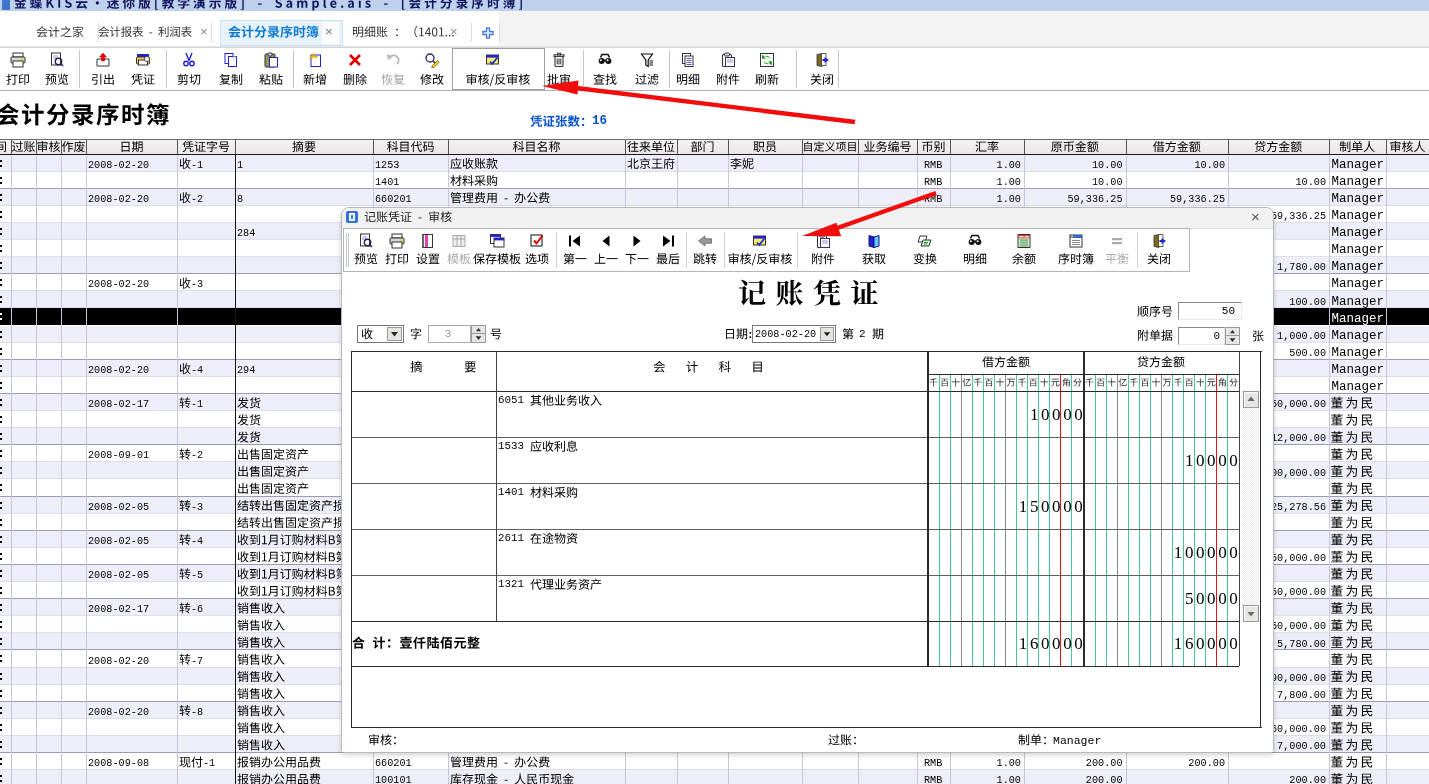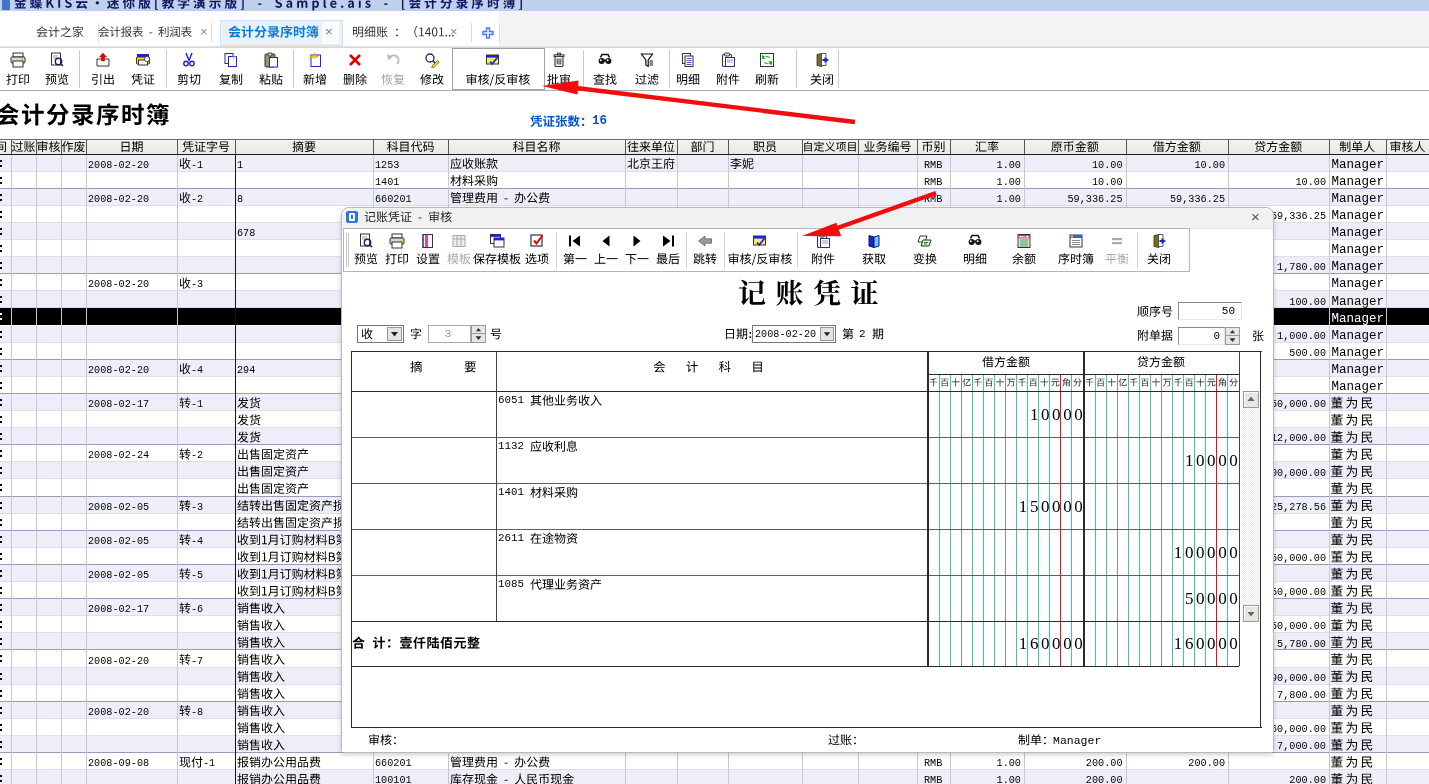--- a/index.html
+++ b/index.html
@@ -347,21 +347,21 @@
 <div class="a mono" style="top:190.9px;font-size:10.2px;color:#000;left:721px;width:300px;text-align:right">1.00</div>
 <div class="a mono" style="top:190.9px;font-size:10.2px;color:#000;left:822.5px;width:300px;text-align:right">59,336.25</div>
 <div class="a mono" style="top:190.9px;font-size:10.2px;color:#000;left:925px;width:300px;text-align:right">59,336.25</div>
 <div class="a mono" style="top:190.9px;font-size:12.5px;color:#000;left:1331.5px">Manager</div>
 <div class="a mono" style="top:208px;font-size:10.2px;color:#000;left:375px">100101</div>
 <div class="a mono" style="top:208px;font-size:10.2px;color:#000;left:924px">RMB</div>
 <div class="a mono" style="top:208px;font-size:10.2px;color:#000;left:721px;width:300px;text-align:right">1.00</div>
 <div class="a mono" style="top:208px;font-size:10.2px;color:#000;left:822.5px;width:300px;text-align:right">59,336.25</div>
 <div class="a mono" style="top:208px;font-size:10.2px;color:#000;left:1026px;width:300px;text-align:right">59,336.25</div>
 <div class="a mono" style="top:208px;font-size:12.5px;color:#000;left:1331.5px">Manager</div>
-<div class="a mono" style="top:225.1px;font-size:10.2px;color:#000;left:237px">678</div>
+<div class="a mono" style="top:225.1px;font-size:10.2px;color:#000;left:237px">284</div>
 <div class="a mono" style="top:225.1px;font-size:12.5px;color:#000;left:1331.5px">Manager</div>
 <div class="a mono" style="top:242.2px;font-size:12.5px;color:#000;left:1331.5px">Manager</div>
 <div class="a mono" style="top:259.3px;font-size:10.2px;color:#000;left:1026px;width:300px;text-align:right">1,780.00</div>
 <div class="a mono" style="top:259.3px;font-size:12.5px;color:#000;left:1331.5px">Manager</div>
 <div class="a mono" style="top:276.4px;font-size:10.2px;color:#000;left:88px">2008-02-20</div>
 <div class="a mono" style="top:276.4px;font-size:10.2px;color:#000;left:191px">-3</div>
 <div class="a mono" style="top:276.4px;font-size:12.5px;color:#000;left:1331.5px">Manager</div>
 <div class="a mono" style="top:293.5px;font-size:10.2px;color:#000;left:1026px;width:300px;text-align:right">100.00</div>
 <div class="a mono" style="top:293.5px;font-size:12.5px;color:#000;left:1331.5px">Manager</div>
 <div class="a mono" style="top:310.6px;font-size:12.5px;color:#fff;left:1331.5px">Manager</div>
@@ -371,21 +371,21 @@
 <div class="a mono" style="top:344.8px;font-size:12.5px;color:#000;left:1331.5px">Manager</div>
 <div class="a mono" style="top:361.9px;font-size:10.2px;color:#000;left:88px">2008-02-20</div>
 <div class="a mono" style="top:361.9px;font-size:10.2px;color:#000;left:191px">-4</div>
 <div class="a mono" style="top:361.9px;font-size:10.2px;color:#000;left:237px">294</div>
 <div class="a mono" style="top:361.9px;font-size:12.5px;color:#000;left:1331.5px">Manager</div>
 <div class="a mono" style="top:379px;font-size:12.5px;color:#000;left:1331.5px">Manager</div>
 <div class="a mono" style="top:396.1px;font-size:10.2px;color:#000;left:88px">2008-02-17</div>
 <div class="a mono" style="top:396.1px;font-size:10.2px;color:#000;left:191px">-1</div>
 <div class="a mono" style="top:396.1px;font-size:10.2px;color:#000;left:1026px;width:300px;text-align:right">50,000.00</div>
 <div class="a mono" style="top:430.3px;font-size:10.2px;color:#000;left:1026px;width:300px;text-align:right">12,000.00</div>
-<div class="a mono" style="top:447.4px;font-size:10.2px;color:#000;left:88px">2008-02-24</div>
+<div class="a mono" style="top:447.4px;font-size:10.2px;color:#000;left:88px">2008-09-01</div>
 <div class="a mono" style="top:447.4px;font-size:10.2px;color:#000;left:191px">-2</div>
 <div class="a mono" style="top:464.5px;font-size:10.2px;color:#000;left:1026px;width:300px;text-align:right">100,000.00</div>
 <div class="a mono" style="top:498.7px;font-size:10.2px;color:#000;left:88px">2008-02-05</div>
 <div class="a mono" style="top:498.7px;font-size:10.2px;color:#000;left:191px">-3</div>
 <div class="a mono" style="top:498.7px;font-size:10.2px;color:#000;left:1026px;width:300px;text-align:right">25,278.56</div>
 <div class="a mono" style="top:532.9px;font-size:10.2px;color:#000;left:88px">2008-02-05</div>
 <div class="a mono" style="top:532.9px;font-size:10.2px;color:#000;left:191px">-4</div>
 <div class="a mono" style="top:550px;font-size:10.2px;color:#000;left:1026px;width:300px;text-align:right">50,000.00</div>
 <div class="a mono" style="top:567.1px;font-size:10.2px;color:#000;left:88px">2008-02-05</div>
 <div class="a mono" style="top:567.1px;font-size:10.2px;color:#000;left:191px">-5</div>
@@ -618,24 +618,24 @@
 <div class="a" style="left:351.5px;top:620.5px;width:887.5px;height:1px;background:#2a2a2a;z-index:12"></div>
 <div class="a" style="left:351.5px;top:665.5px;width:887.5px;height:1px;background:#2a2a2a;z-index:12"></div>
 <div class="a" style="left:350.5px;top:726.7px;width:911px;height:1.6px;background:#2a2a2a;z-index:12"></div>
 <div class="a" style="left:350.7px;top:351px;width:1.6px;height:377px;background:#2a2a2a;z-index:12"></div>
 <div class="a" style="left:495.5px;top:351px;width:1px;height:270px;background:#444;z-index:12"></div>
 <div class="a" style="left:927.1px;top:351px;width:1.8px;height:315px;background:#2a2a2a;z-index:12"></div>
 <div class="a" style="left:1083.1px;top:351px;width:1.8px;height:315px;background:#2a2a2a;z-index:12"></div>
 <div class="a" style="left:1238.5px;top:351px;width:1px;height:315px;background:#444;z-index:12"></div>
 <div class="a" style="left:1259.7px;top:351px;width:1.6px;height:377px;background:#2a2a2a;z-index:12"></div>
 <div class="a mono" style="left:498px;top:392px;z-index:13;font-size:10.8px">6051</div>
-<div class="a mono" style="left:498px;top:438px;z-index:13;font-size:10.8px">1132</div>
+<div class="a mono" style="left:498px;top:438px;z-index:13;font-size:10.8px">1533</div>
 <div class="a mono" style="left:498px;top:484px;z-index:13;font-size:10.8px">1401</div>
 <div class="a mono" style="left:498px;top:530px;z-index:13;font-size:10.8px">2611</div>
-<div class="a mono" style="left:498px;top:576px;z-index:13;font-size:10.8px">1085</div>
+<div class="a mono" style="left:498px;top:576px;z-index:13;font-size:10.8px">1321</div>
 <div class="a" style="left:1034.18px;top:405.8px;width:20px;margin-left:-10px;text-align:center;font-family:'Liberation Serif',serif;font-size:17px;line-height:17px;color:#000;z-index:13">1</div>
 <div class="a" style="left:1045.25px;top:405.8px;width:20px;margin-left:-10px;text-align:center;font-family:'Liberation Serif',serif;font-size:17px;line-height:17px;color:#000;z-index:13">0</div>
 <div class="a" style="left:1056.32px;top:405.8px;width:20px;margin-left:-10px;text-align:center;font-family:'Liberation Serif',serif;font-size:17px;line-height:17px;color:#000;z-index:13">0</div>
 <div class="a" style="left:1067.39px;top:405.8px;width:20px;margin-left:-10px;text-align:center;font-family:'Liberation Serif',serif;font-size:17px;line-height:17px;color:#000;z-index:13">0</div>
 <div class="a" style="left:1078.46px;top:405.8px;width:20px;margin-left:-10px;text-align:center;font-family:'Liberation Serif',serif;font-size:17px;line-height:17px;color:#000;z-index:13">0</div>
 <div class="a" style="left:1189.18px;top:451.8px;width:20px;margin-left:-10px;text-align:center;font-family:'Liberation Serif',serif;font-size:17px;line-height:17px;color:#000;z-index:13">1</div>
 <div class="a" style="left:1200.25px;top:451.8px;width:20px;margin-left:-10px;text-align:center;font-family:'Liberation Serif',serif;font-size:17px;line-height:17px;color:#000;z-index:13">0</div>
 <div class="a" style="left:1211.32px;top:451.8px;width:20px;margin-left:-10px;text-align:center;font-family:'Liberation Serif',serif;font-size:17px;line-height:17px;color:#000;z-index:13">0</div>
 <div class="a" style="left:1222.39px;top:451.8px;width:20px;margin-left:-10px;text-align:center;font-family:'Liberation Serif',serif;font-size:17px;line-height:17px;color:#000;z-index:13">0</div>
 <div class="a" style="left:1233.46px;top:451.8px;width:20px;margin-left:-10px;text-align:center;font-family:'Liberation Serif',serif;font-size:17px;line-height:17px;color:#000;z-index:13">0</div>

